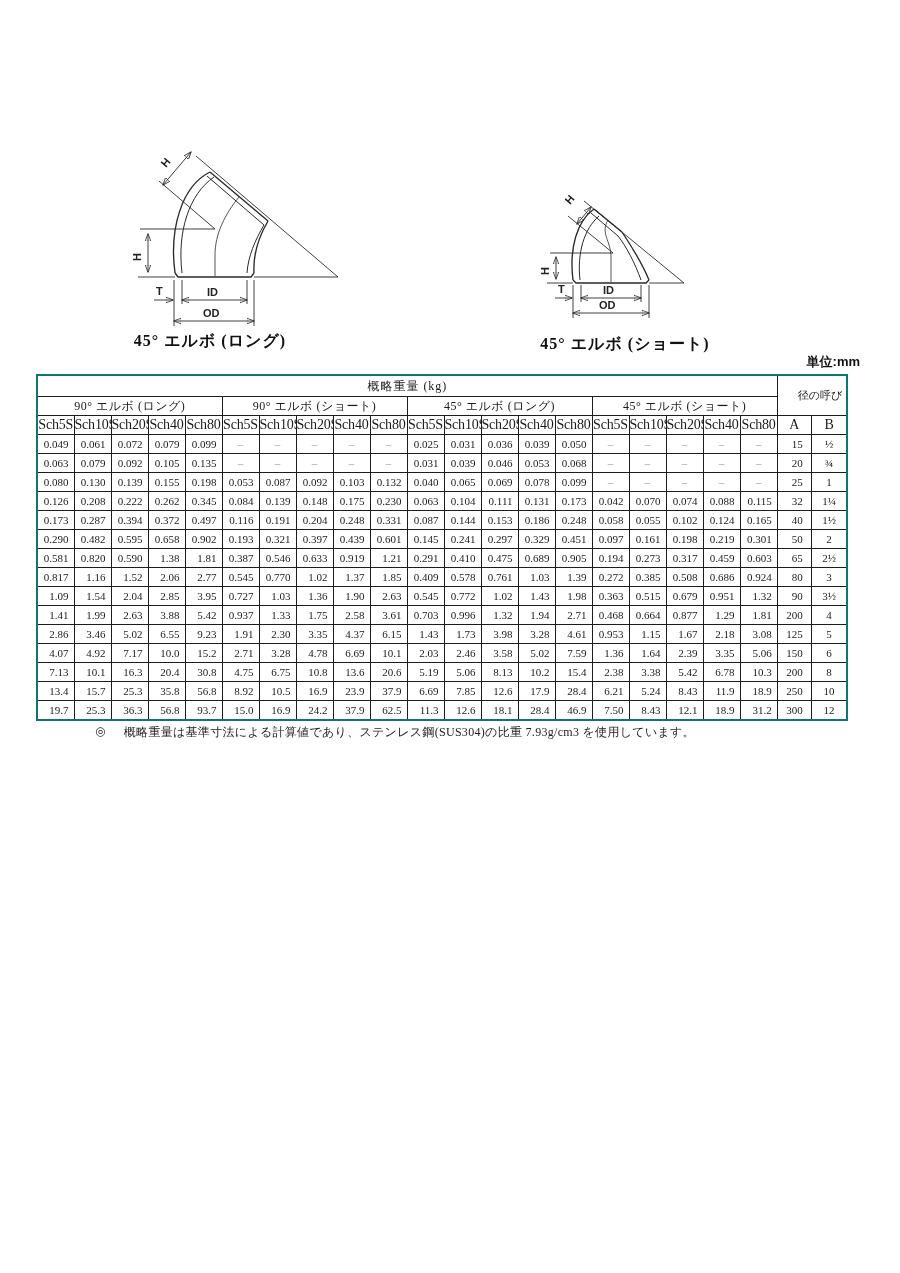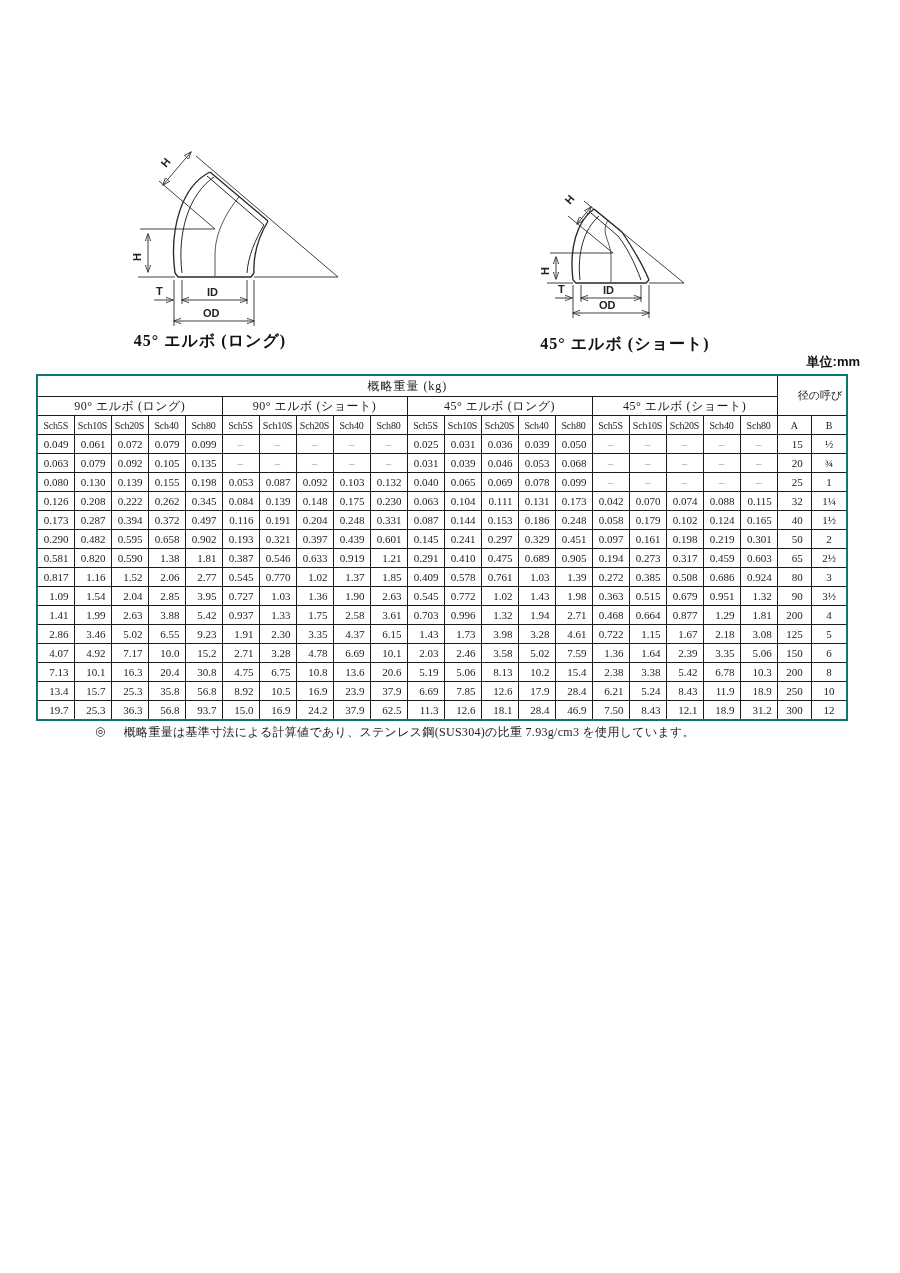--- a/index.html
+++ b/index.html
@@ -17,21 +17,21 @@
   
   .unit-label{position:absolute;left:48px;top:353px;width:812px;text-align:right;
               font-family:"Liberation Sans","DejaVu Sans",sans-serif;font-size:13px;font-weight:700;color:#111;}
   
   table.wt{position:absolute;left:36px;top:374px;width:812px;border-collapse:collapse;table-layout:fixed;
            border:2px solid #0f766e;}
   .wt th,.wt td{border:1px solid #1c1c1c;padding:0;font-weight:normal;white-space:nowrap;overflow:hidden;}
   .wt thead th{text-align:center;vertical-align:middle;}
   .wt .r1 th{height:20px;font-size:12px;letter-spacing:1px;}
   .wt .r2 th{height:18px;font-size:12px;letter-spacing:0.5px;}
-  .wt .r3 th{height:18px;font-size:10px;letter-spacing:-0.2px;}
+  .wt .r3 th{height:18px;font-size:14px;letter-spacing:-0.2px;}
   .wt th.size-h{font-size:11px;letter-spacing:0;padding-left:16px;}
   .wt tbody td{height:18px;font-size:11px;text-align:right;padding-right:5px;}
   .wt tbody td.dash{text-align:center;padding-right:0;color:#8f8f8f;}
   .wt tbody td.col-a{padding-right:8px;margin-top:20px;}
   .wt tbody td.col-b{text-align:center;padding-right:0;}
   
   .footnote{position:absolute;left:95px;top:724px;display:flex;align-items:flex-start;
             font-size:12px;color:#1e1e1e;letter-spacing:0.3px;}
   .footnote .marker{margin-right:18px;}
 </style>
@@ -294,21 +294,21 @@
           <td>0.191</td>
           <td>0.204</td>
           <td>0.248</td>
           <td>0.331</td>
           <td>0.087</td>
           <td>0.144</td>
           <td>0.153</td>
           <td>0.186</td>
           <td>0.248</td>
           <td>0.058</td>
-          <td>0.179</td>
+          <td>0.055</td>
           <td>0.102</td>
           <td>0.124</td>
           <td>0.165</td>
           <td class="col-a">40</td>
           <td class="col-b">1½</td>
         </tr>
         <tr>
           <td>0.290</td>
           <td>0.482</td>
           <td>0.595</td>
@@ -437,21 +437,21 @@
           <td>1.91</td>
           <td>2.30</td>
           <td>3.35</td>
           <td>4.37</td>
           <td>6.15</td>
           <td>1.43</td>
           <td>1.73</td>
           <td>3.98</td>
           <td>3.28</td>
           <td>4.61</td>
-          <td>0.722</td>
+          <td>0.953</td>
           <td>1.15</td>
           <td>1.67</td>
           <td>2.18</td>
           <td>3.08</td>
           <td class="col-a">125</td>
           <td class="col-b">5</td>
         </tr>
         <tr>
           <td>4.07</td>
           <td>4.92</td>

